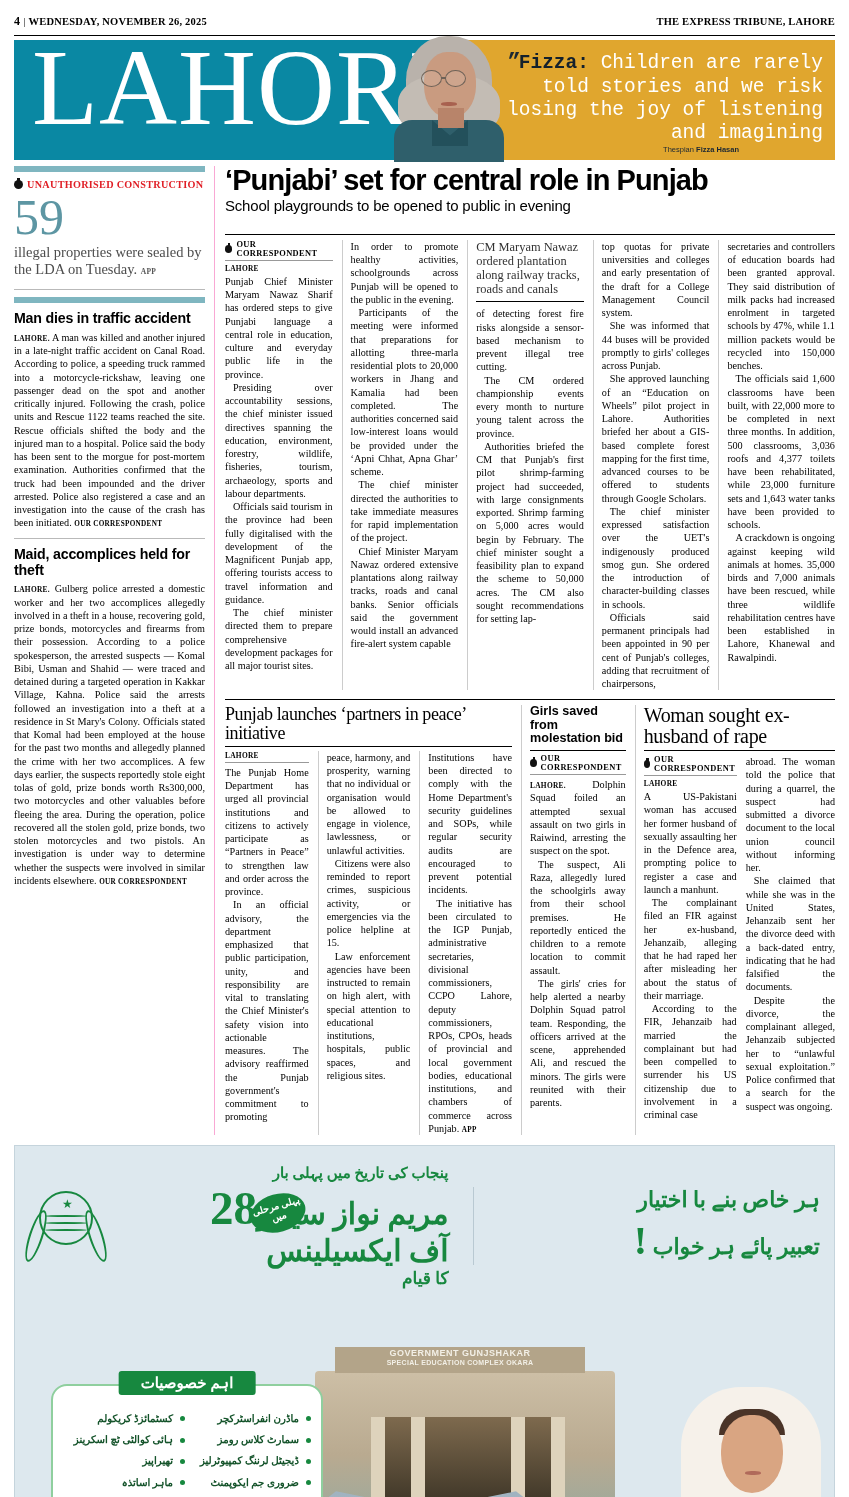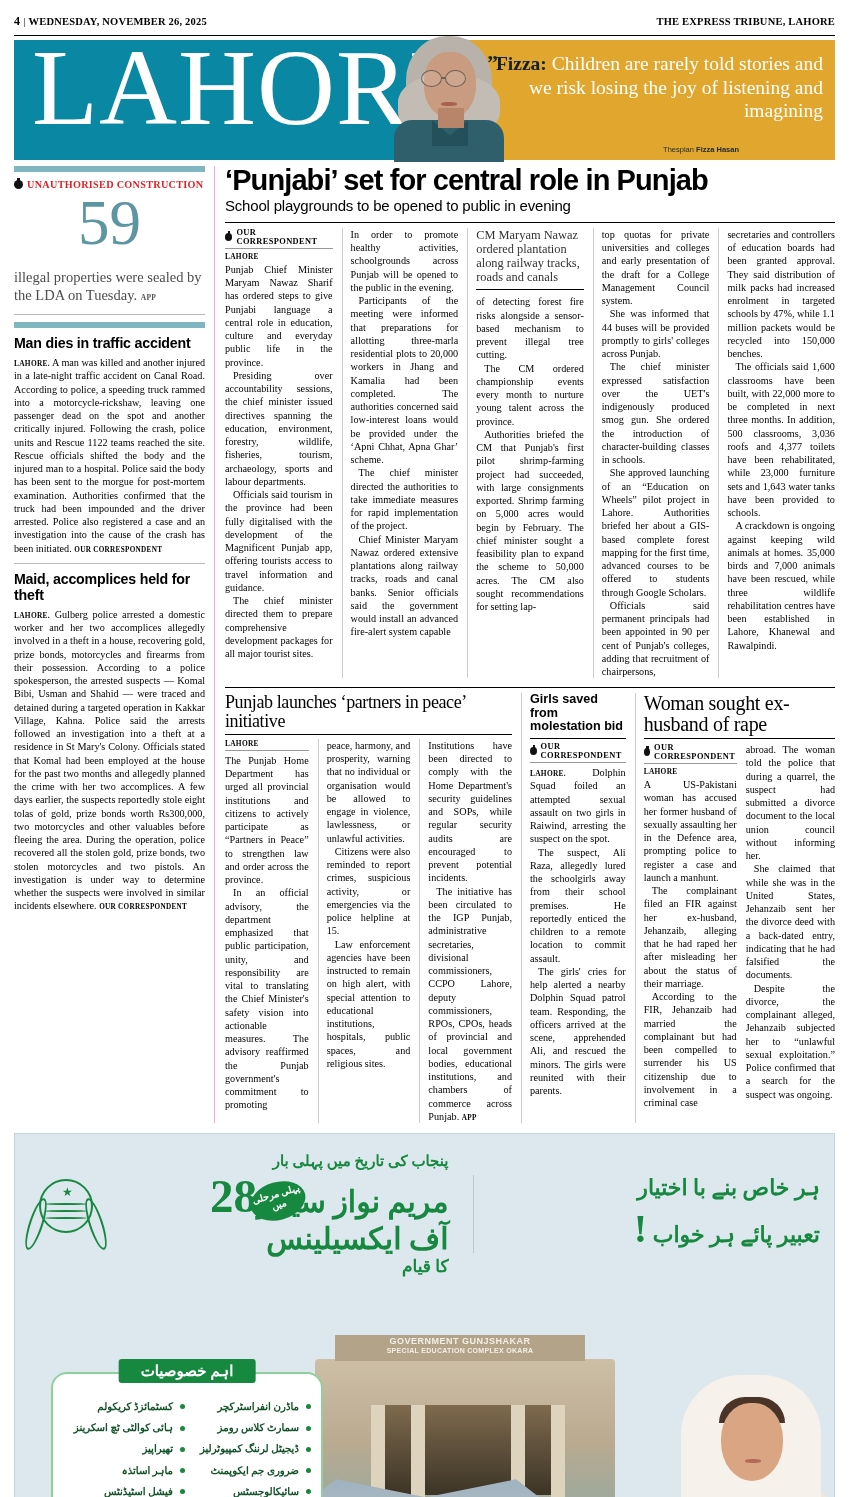--- a/index.html
+++ b/index.html
@@ -28,21 +28,21 @@
   .mh-word {
     position: absolute; left: 18px; top: -6px;
     font-family: "Liberation Serif", serif;
     font-size: 108px; color: #fff; letter-spacing: 1px; line-height: 1;
     white-space: nowrap;
   }
   .mh-gold { background: #e0a62e; flex: 1; position: relative; }
   .mh-quote {
     position: absolute; right: 12px; top: 10px; width: 350px;
     text-align: right; color: #fff; line-height: 1.18;
-    font-family: Liberation Serif, serif; font-size: 19.5px;
+    font-family: Liberation Mono, monospace; font-size: 19.5px;
   }
   .mh-quote .qmark { color: #1b2733; font-weight: bold; font-size: 22px; letter-spacing: -2px; }
   .mh-quote .nm { color: #14212c; font-weight: bold; }
   .mh-cred {
     position: absolute; right: 96px; bottom: 6px; font-size: 7.5px; color: #1b2733;
     font-family: "Liberation Sans", sans-serif;
   }
   .mh-cred b { font-weight: bold; }
   
   .mh-photo {
@@ -77,22 +77,22 @@
   .kicker {
     display: flex; align-items: center; gap: 4px;
     color: #e01f26; font-family: "Liberation Serif", serif;
     font-weight: bold; font-size: 10.2px; letter-spacing: .3px;
   }
   .kicker .dot-ic { width: 9px; height: 9px; background: #111; border-radius: 50%;
     position: relative; display:inline-block; }
   .kicker .dot-ic:after{ content:""; position:absolute; left:3px; top:-2px;
     width:3px; height:4px; background:#111; }
   .bignum {
-    font-family: "Liberation Serif", serif; font-size: 63px; color: #5d96a3;
-    line-height: .95; margin: 4px 0 15px 0; text-align: center;
+    font-family: "Liberation Serif", serif; font-size: 50px; color: #5d96a3;
+    line-height: .95; margin: 4px 0 2px 0;
   }
   .statcap { font-size: 14.5px; line-height: 1.22; color: #4d4d4d; }
   .statcap .src { font-size: 7.5px; color: #555; font-weight: bold; letter-spacing: .3px; }
   .hr-thin { border-top: 1px solid #b9b9b9; margin: 10px 0 0 0; }
 
   .sb-head {
     font-family: "Liberation Sans", sans-serif; font-weight: bold;
     font-size: 14.2px; line-height: 1.12; margin: 8px 0 4px 0; letter-spacing: -.2px;
   }
   .body-t { font-size: 10.2px; line-height: 1.30; text-align: justify; hyphens: auto; }
@@ -100,21 +100,21 @@
   .body-t p.first { text-indent: 0; }
   .dateline { font-size: 7.4px; font-weight: bold; letter-spacing: .3px; }
   .endcred { font-size: 7.2px; font-weight: bold; letter-spacing: .3px; }
 
   
   .mainhead {
     font-family: "Liberation Sans", sans-serif; font-weight: bold;
     font-size: 29px; line-height: 1.0; letter-spacing: -.9px; margin-bottom: 3px;
   }
   .subhead { font-family: "Liberation Sans", sans-serif; font-size: 15px;
-    line-height: 1.05; margin-bottom: 8px; letter-spacing: -.2px; }
+    line-height: 1.05; margin-bottom: 20px; letter-spacing: -.2px; }
   .hr-blk { border-top: 1px solid #000; margin: 0 0 5px 0; }
 
   .byline { display: flex; align-items: center; gap: 4px;
     font-family: "Liberation Serif", serif; font-weight: bold;
     font-size: 8.4px; letter-spacing: .4px; }
   .byline .dot-ic { width: 8px; height: 8px; background: #111; border-radius: 50%;
     position: relative; display:inline-block; }
   .byline .dot-ic:after{ content:""; position:absolute; left:2.6px; top:-2px;
     width:2.6px; height:3.5px; background:#111; }
   .byline-rule { border-top: 1px solid #999; margin: 2px 0 3px 0; }
@@ -345,22 +345,22 @@
             <p class="first">of detecting forest fire risks alongside a sensor-based mechanism to prevent illegal tree cutting.</p>
             <p>The CM ordered championship events every month to nurture young talent across the province.</p>
             <p>Authorities briefed the CM that Punjab's first pilot shrimp-farming project had succeeded, with large consignments exported. Shrimp farming on 5,000 acres would begin by February. The chief minister sought a feasibility plan to expand the scheme to 50,000 acres. The CM also sought recommendations for setting lap-</p>
           </div>
         </div>
 
         <div class="c-div">
           <div class="body-t">
             <p class="first">top quotas for private universities and colleges and early presentation of the draft for a College Management Council system.</p>
             <p>She was informed that 44 buses will be provided promptly to girls' colleges across Punjab.</p>
+            <p>She approved launching of an “Education on Wheels” pilot project in Lahore. Authorities briefed her about a GIS-based complete forest mapping for the first time, advanced courses to be offered to students through Google Scholars.</p>
             <p>The chief minister expressed satisfaction over the UET's indigenously produced smog gun. She ordered the introduction of character-building classes in schools.</p>
-            <p>She approved launching of an “Education on Wheels” pilot project in Lahore. Authorities briefed her about a GIS-based complete forest mapping for the first time, advanced courses to be offered to students through Google Scholars.</p>
             <p>Officials said permanent principals had been appointed in 90 per cent of Punjab's colleges, adding that recruitment of chairpersons,</p>
           </div>
         </div>
 
         <div class="c-div">
           <div class="body-t">
             <p class="first">secretaries and controllers of education boards had been granted approval. They said distribution of milk packs had increased enrolment in targeted schools by 47%, while 1.1 million packets would be recycled into 150,000 benches.</p>
             <p>The officials said 1,600 classrooms have been built, with 22,000 more to be completed in next three months. In addition, 500 classrooms, 3,036 roofs and 4,377 toilets have been rehabilitated, while 23,000 furniture sets and 1,643 water tanks have been provided to schools.</p>
             <p>A crackdown is ongoing against keeping wild animals at homes. 35,000 birds and 7,000 animals have been rescued, while three wildlife rehabilitation centres have been established in Lahore, Khanewal and Rawalpindi.</p>
           </div>

